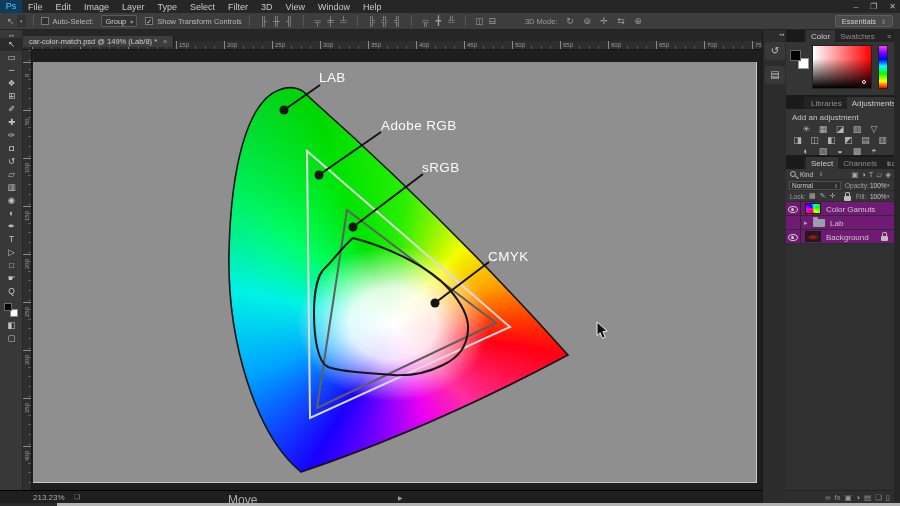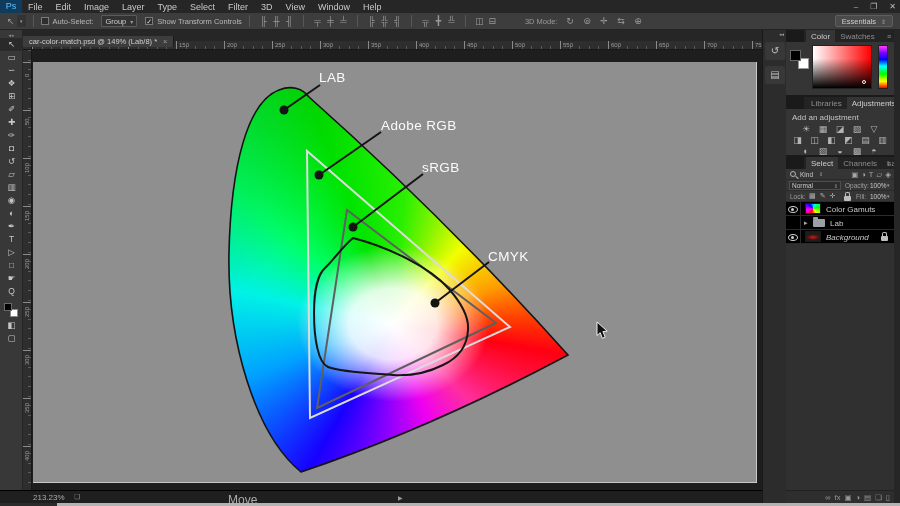--- a/index.html
+++ b/index.html
@@ -133,21 +133,21 @@
   #filter-icons span { font-size:7.5px; color:#a8a8a8; }
   #blend-dd { position:absolute; left:3px; top:1px; width:52px; height:9px; background:#2c2c2c;
     border:1px solid #4e4e4e; display:flex; align-items:center; justify-content:space-between; padding:0 2px; }
   #blend-dd .t { font-size:6.5px; color:#cccccc; }
   #blend-dd .arr { font-size:5px; color:#9a9a9a; }
   #lock-icons { position:absolute; left:23px; top:1px; display:flex; gap:4px; }
   #lock-icons span { font-size:7px; color:#b0b0b0; }
   .padlock { display:inline-block; width:7px; height:5px; background:#bdbdbd; border-radius:1px; position:relative; }
   .padlock:before { content:""; position:absolute; left:1px; top:-4px; width:3px; height:3px;
     border:1px solid #bdbdbd; border-bottom:none; border-radius:2px 2px 0 0; }
-  .layer-row { position:relative; height:14px; background:#000000; border-bottom:1px solid #2c2c2c; }
+  .layer-row { position:relative; height:14px; background:#701a75; border-bottom:1px solid #2c2c2c; }
   .eye-cell { position:absolute; left:0; top:0; width:15px; height:14px; border-right:1px solid #2a2a2a; }
   .eye { position:absolute; left:2px; top:4px; width:10px; height:7px; border:1px solid #cfcfcf; border-radius:50%; }
   .eye:after { content:""; position:absolute; left:2px; top:1px; width:3px; height:3px; border-radius:50%; background:#cfcfcf; }
   .thumb { position:absolute; left:19px; top:1px; width:16px; height:11px; border:1px solid #1a1a1a; }
   #thumb-gamut { background:conic-gradient(from 200deg,#f00,#f0f,#00f,#0ff,#0f0,#ff0,#f00); }
   #thumb-car { background-color:#1c1c1c;
     background-image:radial-gradient(ellipse 7px 3px at 50% 58%, #c22222 0%, #7a1010 55%, rgba(0,0,0,0) 100%); }
   .lname { position:absolute; left:40px; top:3px; font-size:8px; color:#c9c9c9; }
   .disc { position:absolute; left:18px; top:3px; font-size:7px; color:#a8a8a8; }
   .folder-ic { position:absolute; left:27px; top:3px; width:12px; height:8px; background:#9aa0a6; border-radius:1px; }
@@ -471,21 +471,21 @@
         <span class="disc">▸</span>
         <span class="folder-ic"></span>
         <span class="lname" style="left:44px">Lab</span>
       </div>
 
       <div class="layer-row">
         <span class="eye-cell">
             <span class="eye"></span>
           </span>
         <span class="thumb" id="thumb-car"></span>
-        <span class="lname" style="font-style:italic">Background</span>
+        <span class="lname" style="">Background</span>
         <span class="padlock" style="position:absolute;right:6px;top:6px"></span>
       </div>
 
       <div id="layers-empty" style="height:265px"></div>
 
       <div id="layers-bottom">
           <span>∞</span>
           <span>fx</span>
           <span>▣</span>
           <span>◑</span>

